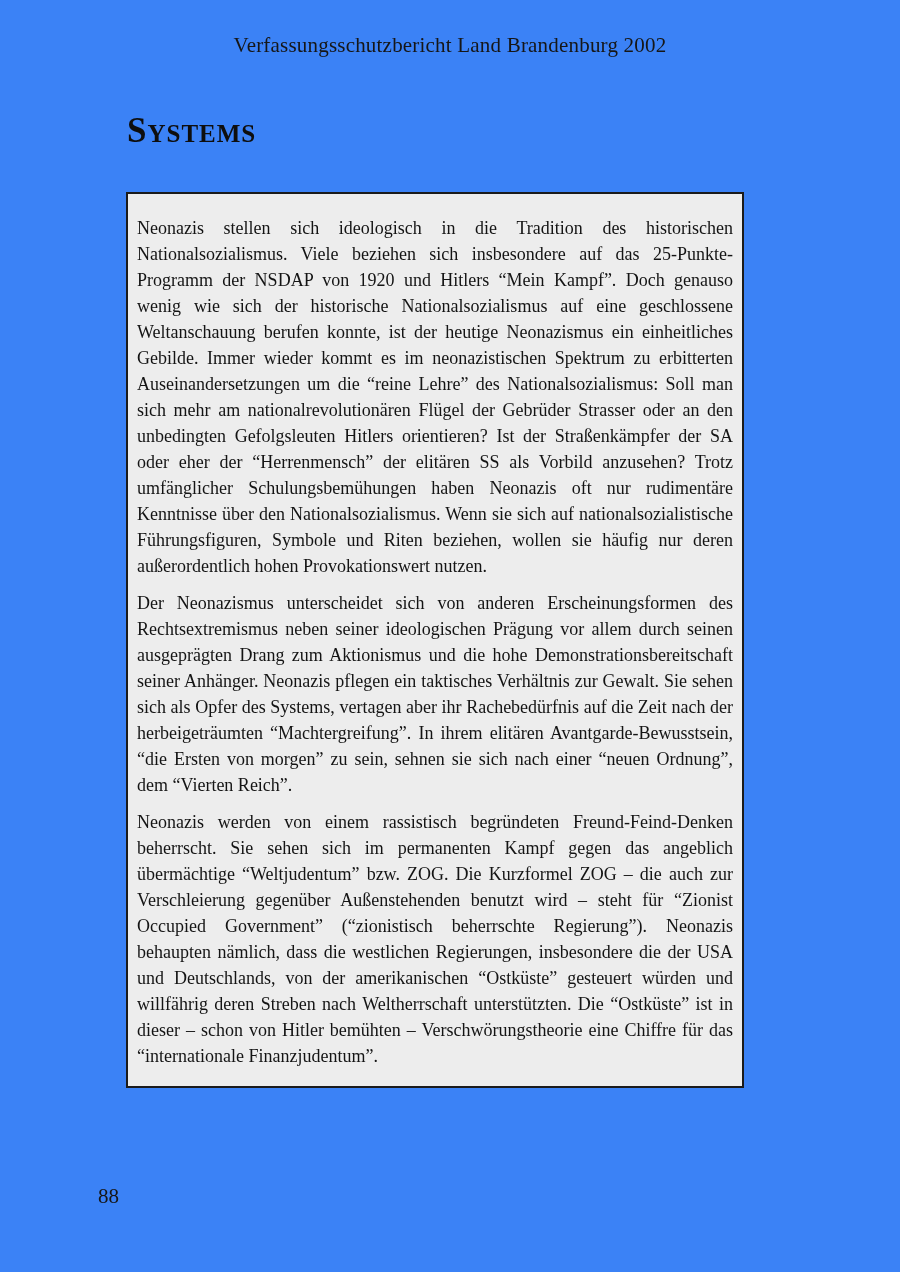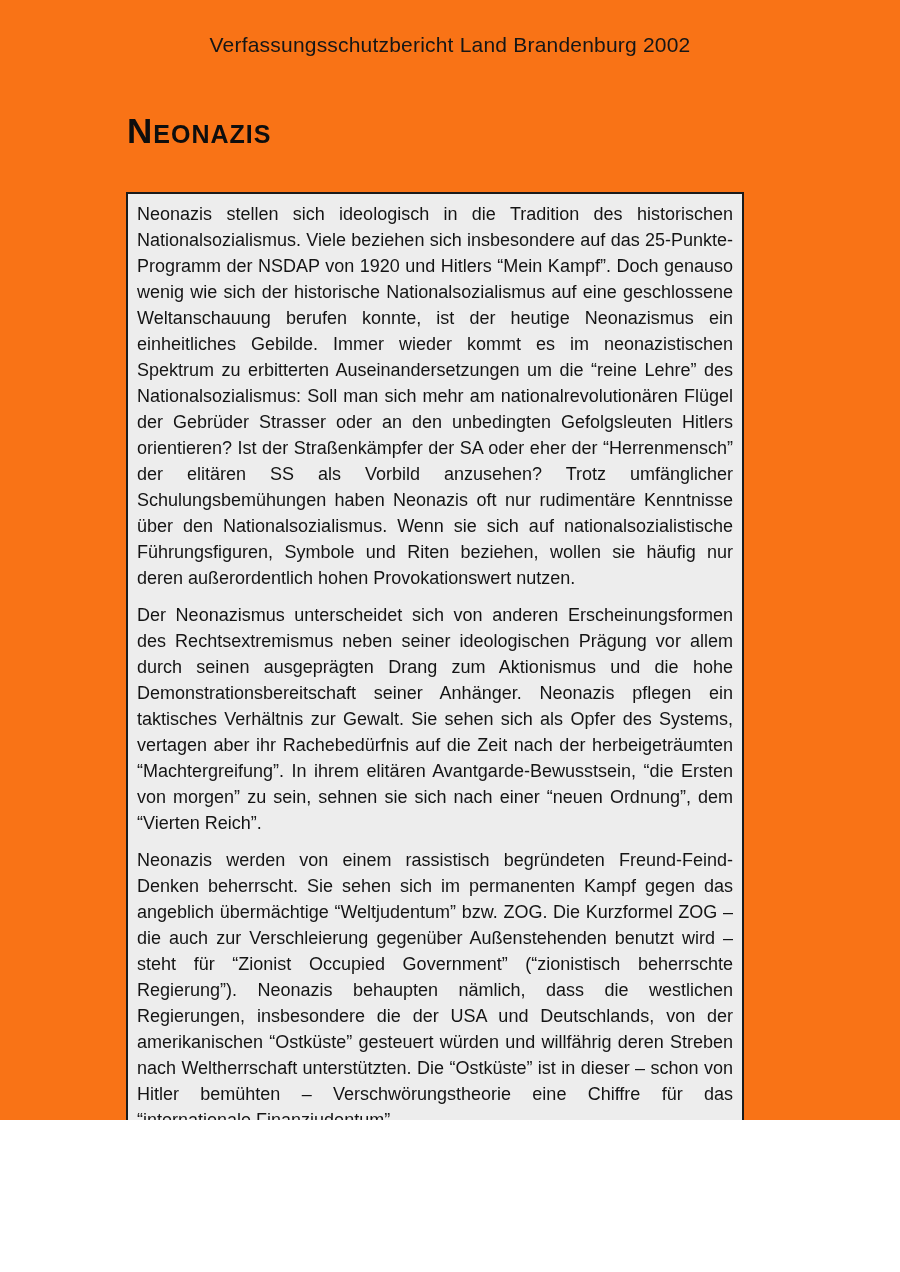--- a/index.html
+++ b/index.html
@@ -3,23 +3,23 @@
 <meta charset="utf-8">
 <style>
   html, body {
     margin: 0;
     padding: 0;
     background: #ffffff;
   }
   .page {
     position: relative;
     width: 900px;
-    height: 1120px;
-    background: #f97316;
-    font-family: Liberation Sans, sans-serif;
+    height: 1272px;
+    background: #3b82f6;
+    font-family: Liberation Serif, serif;
     color: #141414;
     overflow: hidden;
   }
   .running-header {
     position: absolute;
     top: 33px;
     left: 0;
     right: 0;
     text-align: center;
     font-size: 21px;
@@ -39,21 +39,21 @@
     color: #0e0e0e;
   }
   .text-box {
     position: absolute;
     top: 192px;
     left: 126px;
     width: 618px;
     box-sizing: border-box;
     background: #ededed;
     border: 2px solid #1b1b1b;
-    padding: 7px 9px 9px 9px;
+    padding: 21px 9px 9px 9px;
   }
   .text-box p {
     margin: 0 0 11px 0;
     font-size: 18px;
     line-height: 26px;
     text-align: justify;
     hyphens: auto;
     -webkit-hyphens: auto;
     color: #141414;
   }
@@ -69,21 +69,21 @@
     margin-top: 8px;
   }
 </style>
 </head>
 <body>
 
 <div class="page">
 
   <div class="running-header">Verfassungsschutzbericht Land Brandenburg 2002</div>
 
-  <h1 class="chapter-title">Neonazis</h1>
+  <h1 class="chapter-title">Systems</h1>
 
   <div class="text-box">
     <p>Neonazis stellen sich ideologisch in die Tradition des historischen Nationalsozialismus. Viele beziehen sich insbesondere auf das 25-Punkte-Programm der NSDAP von 1920 und Hitlers “Mein Kampf”. Doch genauso wenig wie sich der historische Nationalsozialismus auf eine geschlossene Weltanschauung berufen konnte, ist der heutige Neonazismus ein einheitliches Gebilde. Immer wieder kommt es im neonazistischen Spektrum zu erbitterten Auseinandersetzungen um die “reine Lehre” des Nationalsozialismus: Soll man sich mehr am nationalrevolutionären Flügel der Gebrüder Strasser oder an den unbedingten Gefolgsleuten Hitlers orientieren? Ist der Straßenkämpfer der SA oder eher der “Herrenmensch” der elitären SS als Vorbild anzusehen? Trotz umfänglicher Schulungsbemühungen haben Neonazis oft nur rudimentäre Kenntnisse über den Nationalsozialismus. Wenn sie sich auf nationalsozialistische Führungsfiguren, Symbole und Riten beziehen, wollen sie häufig nur deren außerordentlich hohen Provokationswert nutzen.</p>
     <p>Der Neonazismus unterscheidet sich von anderen Erscheinungsformen des Rechtsextremismus neben seiner ideologischen Prägung vor allem durch seinen ausgeprägten Drang zum Aktionismus und die hohe Demonstrationsbereitschaft seiner Anhänger. Neonazis pflegen ein taktisches Verhältnis zur Gewalt. Sie sehen sich als Opfer des Systems, vertagen aber ihr Rachebedürfnis auf die Zeit nach der herbeigeträumten “Machtergreifung”. In ihrem elitären Avantgarde-Bewusstsein, “die Ersten von morgen” zu sein, sehnen sie sich nach einer “neuen Ordnung”, dem “Vierten Reich”.</p>
     <p>Neonazis werden von einem rassistisch begründeten Freund-Feind-Denken beherrscht. Sie sehen sich im permanenten Kampf gegen das angeblich übermächtige “Weltjudentum” bzw. ZOG. Die Kurzformel ZOG – die auch zur Verschleierung gegenüber Außenstehenden benutzt wird – steht für “Zionist Occupied Government” (“zionistisch beherrschte Regierung”). Neonazis behaupten nämlich, dass die westlichen Regierungen, insbesondere die der USA und Deutschlands, von der amerikanischen “Ostküste” gesteuert würden und willfährig deren Streben nach Weltherrschaft unterstützten. Die “Ostküste” ist in dieser – schon von Hitler bemühten – Verschwörungstheorie eine Chiffre für das “internationale Finanzjudentum”.</p>
   </div>
 
   <div class="page-number">88</div>
 
 </div>

